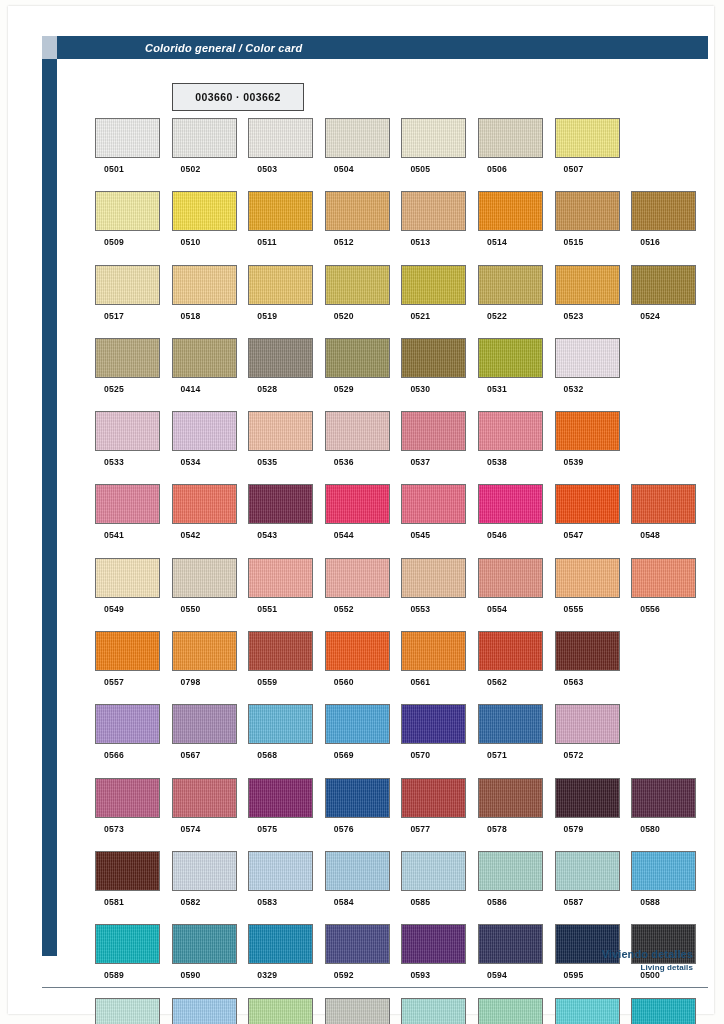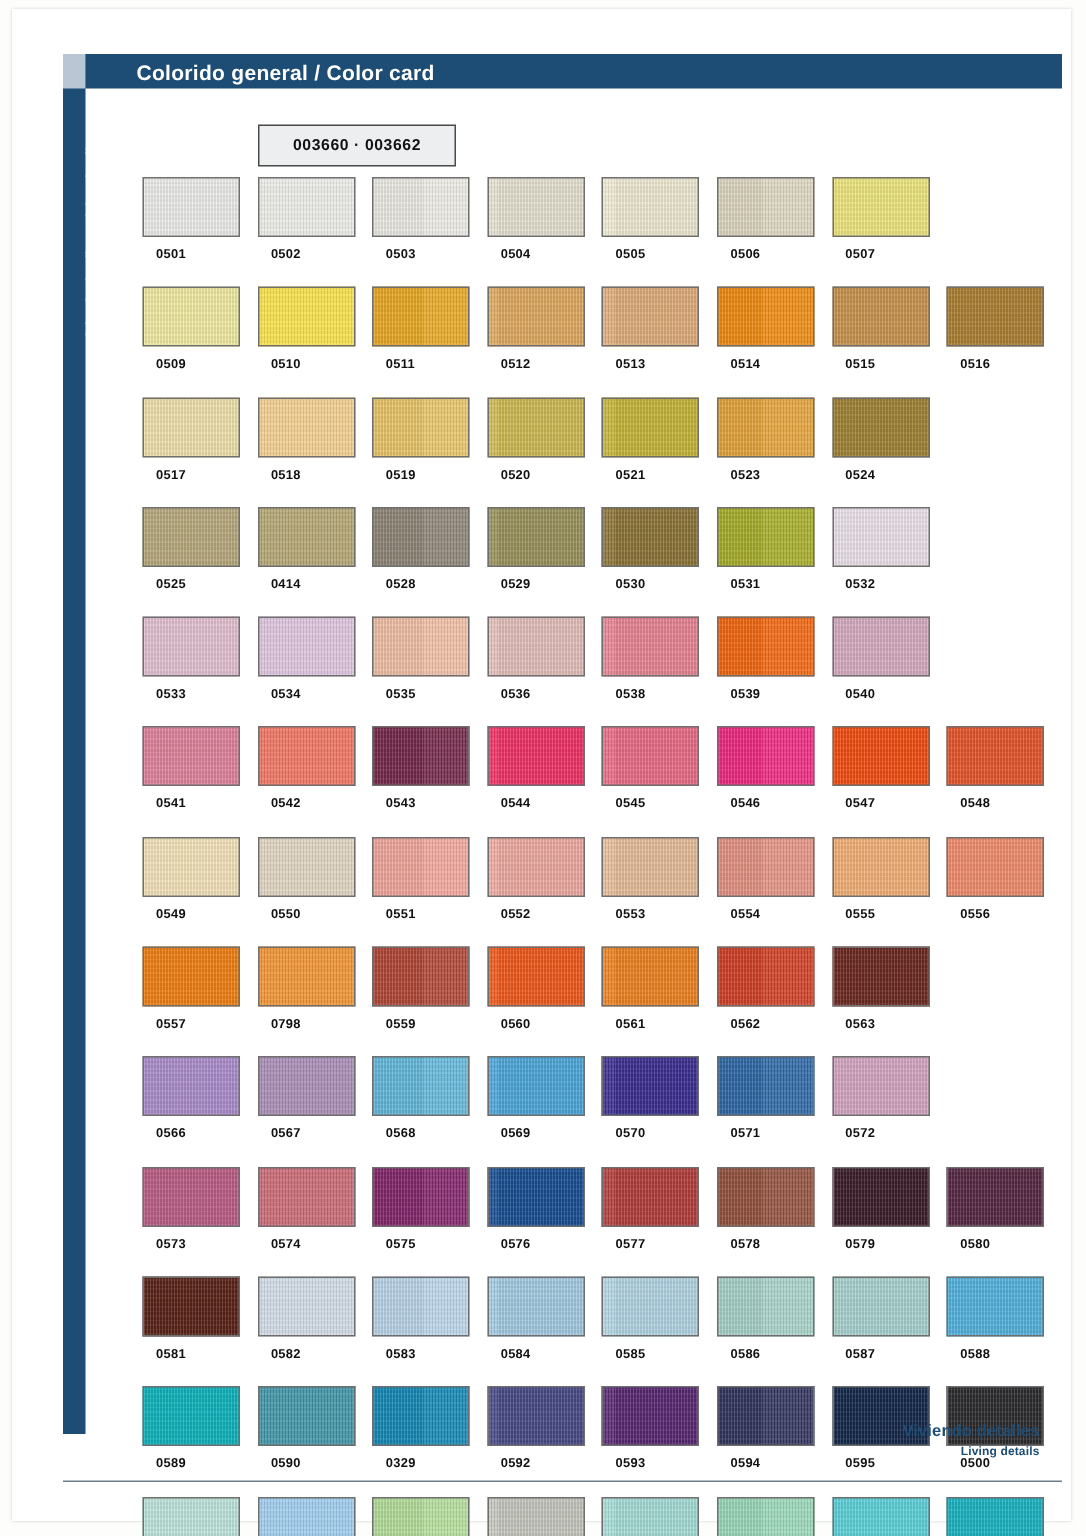--- a/index.html
+++ b/index.html
@@ -57,24 +57,25 @@
   
   #header-bar{
     position:absolute;
     left:57px;top:36px;
     width:651px;height:23px;
     background:#1d4d74;
     display:flex;align-items:center;
   }
   #header-title{
     color:#ffffff;
-    font-size:14px;
+    font-size:11px;
     font-weight:bold;
+    font-style:italic;
     letter-spacing:.2px;
-    margin-left:34px;
+    margin-left:88px;
   }
 
   
   #code-box{
     position:absolute;
     left:172px;top:83px;
     width:130px;height:26px;
     background:#eceef0;
     border:1.2px solid #4a4a4a;
     display:flex;align-items:center;justify-content:center;
@@ -263,20 +264,24 @@
         </div>
         <div class="swatch-cell">
           <div class="swatch-chip" style="background: rgb(207, 187, 85);"></div>
           <div class="swatch-code">0520</div>
         </div>
         <div class="swatch-cell">
           <div class="swatch-chip" style="background: rgb(197, 181, 58);"></div>
           <div class="swatch-code">0521</div>
         </div>
         <div class="swatch-cell">
+          <div class="swatch-chip" style="background: rgb(195, 172, 84);"></div>
+          <div class="swatch-code">0522</div>
+        </div>
+        <div class="swatch-cell">
           <div class="swatch-chip" style="background: rgb(228, 163, 60);"></div>
           <div class="swatch-code">0523</div>
         </div>
         <div class="swatch-cell">
           <div class="swatch-chip" style="background: rgb(159, 131, 53);"></div>
           <div class="swatch-code">0524</div>
         </div>
       </div>
       <div class="swatch-row">
         <div class="swatch-cell">
@@ -319,30 +324,30 @@
         </div>
         <div class="swatch-cell">
           <div class="swatch-chip" style="background: rgb(240, 191, 166);"></div>
           <div class="swatch-code">0535</div>
         </div>
         <div class="swatch-cell">
           <div class="swatch-chip" style="background: rgb(228, 192, 188);"></div>
           <div class="swatch-code">0536</div>
         </div>
         <div class="swatch-cell">
+          <div class="swatch-chip" style="background: rgb(221, 127, 142);"></div>
+          <div class="swatch-code">0537</div>
+        </div>
+        <div class="swatch-cell">
           <div class="swatch-chip" style="background: rgb(232, 133, 149);"></div>
           <div class="swatch-code">0538</div>
         </div>
         <div class="swatch-cell">
           <div class="swatch-chip" style="background: rgb(240, 103, 17);"></div>
           <div class="swatch-code">0539</div>
-        </div>
-        <div class="swatch-cell">
-          <div class="swatch-chip" style="background: rgb(215, 174, 194);"></div>
-          <div class="swatch-code">0540</div>
         </div>
       </div>
       <div class="swatch-row">
         <div class="swatch-cell">
           <div class="swatch-chip" style="background: rgb(224, 132, 157);"></div>
           <div class="swatch-code">0541</div>
         </div>
         <div class="swatch-cell">
           <div class="swatch-chip" style="background: rgb(238, 115, 96);"></div>
           <div class="swatch-code">0542</div>

